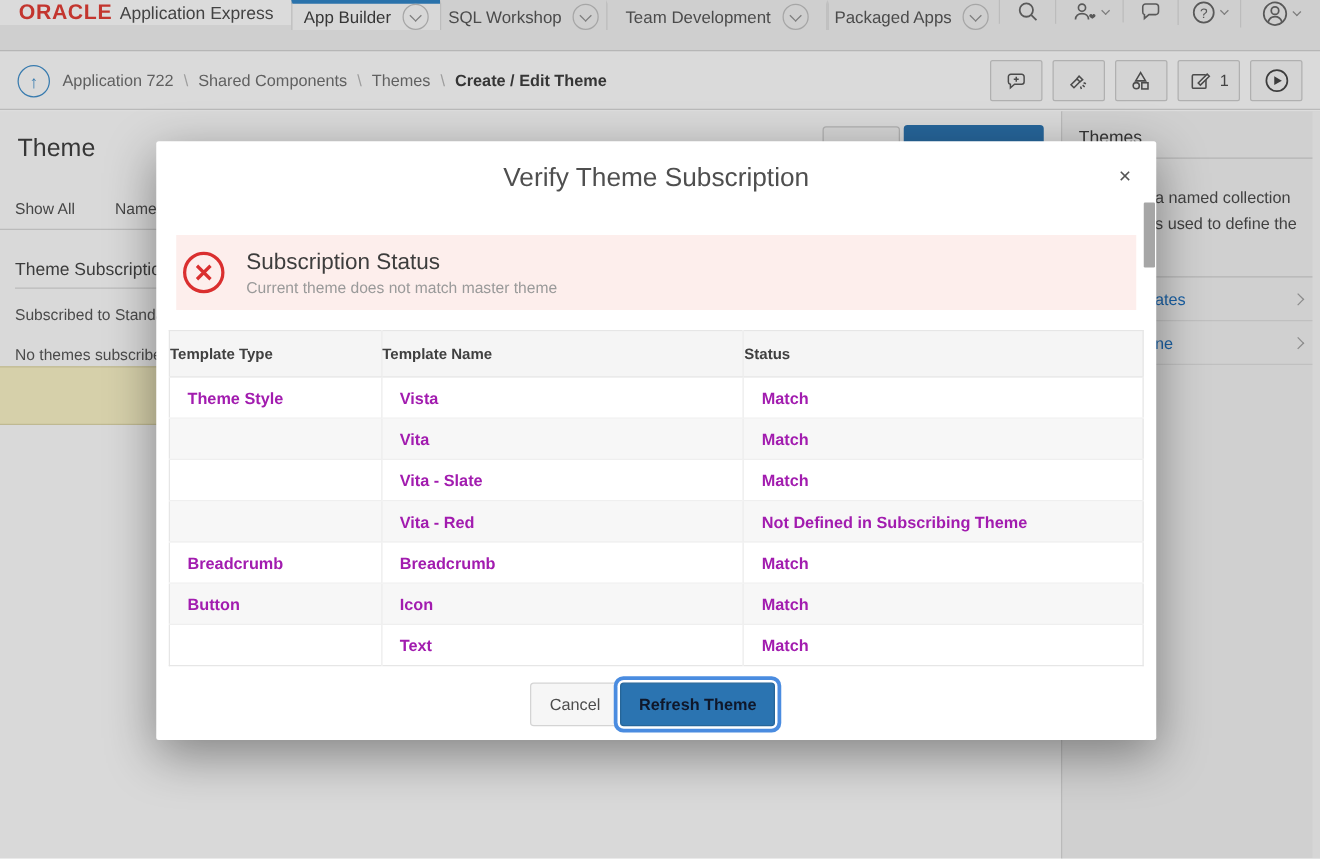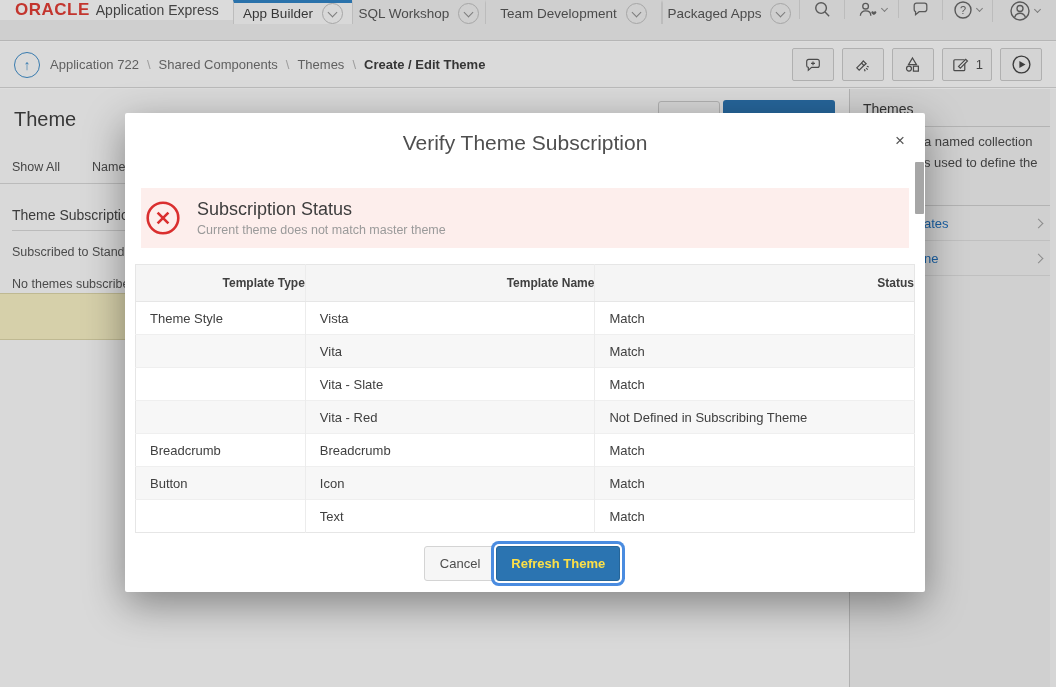--- a/index.html
+++ b/index.html
@@ -59,21 +59,21 @@
   .tan-band { position:absolute; left:0; top:204px; width:850px; height:47px;
     background:#f7f0c4; border-top:1px solid #ddd5a8; border-bottom:1px solid #ddd5a8; }
   .pg-btn-white { position:absolute; left:658px; top:12px; width:62px; height:30px;
     background:#f6f6f6; border:1px solid #cccccc; border-radius:3px; }
   .pg-btn-blue { position:absolute; left:723px; top:11px; width:112px; height:32px;
     background:#2b74b1; border-radius:3px; }
   
   .sidepanel { position:absolute; left:850px; top:0; width:206px; height:598px; background:#f0f0f0; }
   .sp-title { height:38px; line-height:40px; padding-left:13px; font-size:14px;
     color:#3b3b3b; border-bottom:1px solid #cfcfcf; }
-  .sp-about { margin-top:4px; }
+  .sp-about { margin-top:20px; }
   .sp-about div { padding-left:74px; font-size:13px; color:#4a4a4a; line-height:21px; }
   .sp-divider { margin-top:32px; border-top:1px solid #cfcfcf; }
   .sp-link { height:35px; display:flex; align-items:center; padding:0 14px 0 74px;
     font-size:13px; color:#1d6fbe; cursor:pointer; border-bottom:1px solid #dedede; }
   .sp-link .chev-right { margin-left:auto; width:7px; height:7px;
     border-right:1.5px solid #a0a0a0; border-top:1.5px solid #a0a0a0; transform:rotate(45deg); }
   .page-scrollstrip { position:absolute; right:0; top:0; width:6px; height:598px; background:#f7f7f7; }
   
   .overlay { position:absolute; inset:0; background:rgba(15,15,15,0.14); z-index:10; }
   
@@ -83,33 +83,33 @@
   .dlg-title { text-align:center; line-height:60px; font-size:21px; color:#4f4f4f; font-weight:400; }
   .dlg-close { position:absolute; right:20px; top:19px; font-size:17px; color:#555;
     cursor:pointer; line-height:1; }
   .dlg-banner { margin:18px 16px 0 16px; height:60px; background:#fdeeec;
     display:flex; align-items:center; padding-left:4px; }
   .banner-text { margin-left:16px; }
   .banner-heading { font-size:18px; color:#3d3d3d; }
   .banner-msg { font-size:12.5px; color:#9a9a9a; margin-top:3px; }
   .dlg-table { margin:16px 10px 0 10px; border:1px solid #e6e6e6; border-collapse:collapse; width:780px; }
   .dlg-table th { height:37px; background:#f5f5f5; font-size:12px; font-weight:bold;
-    color:#404040; text-align:right; border-bottom:1px solid #e6e6e6; }
-  .dlg-table td { height:33px; font-size:13px; color:#404040; padding-left:14px; }
+    color:#404040; text-align:left; border-bottom:1px solid #e6e6e6; }
+  .dlg-table td { height:33px; font-size:13px; color:#a21caf; padding-left:14px;font-weight:bold; }
   .dlg-table td+td, .dlg-table th+th { border-left:1px solid #ececec; }
   .dlg-table tr+tr td { border-top:1px solid #efefef; }
   .dlg-table tbody tr:nth-child(even) { background:#f7f7f7; }
   .col-type{width:170px} .col-name{width:290px} .col-status{width:320px}
   .dlg-footer { position:absolute; left:0; bottom:0; width:100%; height:58px;
     display:flex; align-items:center; justify-content:center; padding:0 16px; }
   .btn-cancel { background:#f6f6f6; border:1px solid #d4d4d4; border-radius:3px;
     padding:9px 15px; font-size:13px; color:#4d4d4d; cursor:pointer;
     font-family:inherit; }
   .btn-refresh { background:#2b74b1; border:1px solid #266598; border-radius:3px;
-    padding:9px 14px; font-size:13px; font-weight:bold; color:#fde047; cursor:pointer;
+    padding:9px 14px; font-size:13px; font-weight:bold; color:#0f172a; cursor:pointer;
     box-shadow:0 0 0 2px #fff, 0 0 0 5px #4a8ce0; margin-right:6px; font-family:inherit; }
   .dlg-scrollthumb { position:absolute; right:1px; top:49px; width:9px; height:52px;
     background:#a6a6a6; border-radius:1px; cursor:pointer; }
   svg { display:block; }
 </style>
 </head>
 <body>
 
 <div class="topbar">
   <div class="logo-cell">

